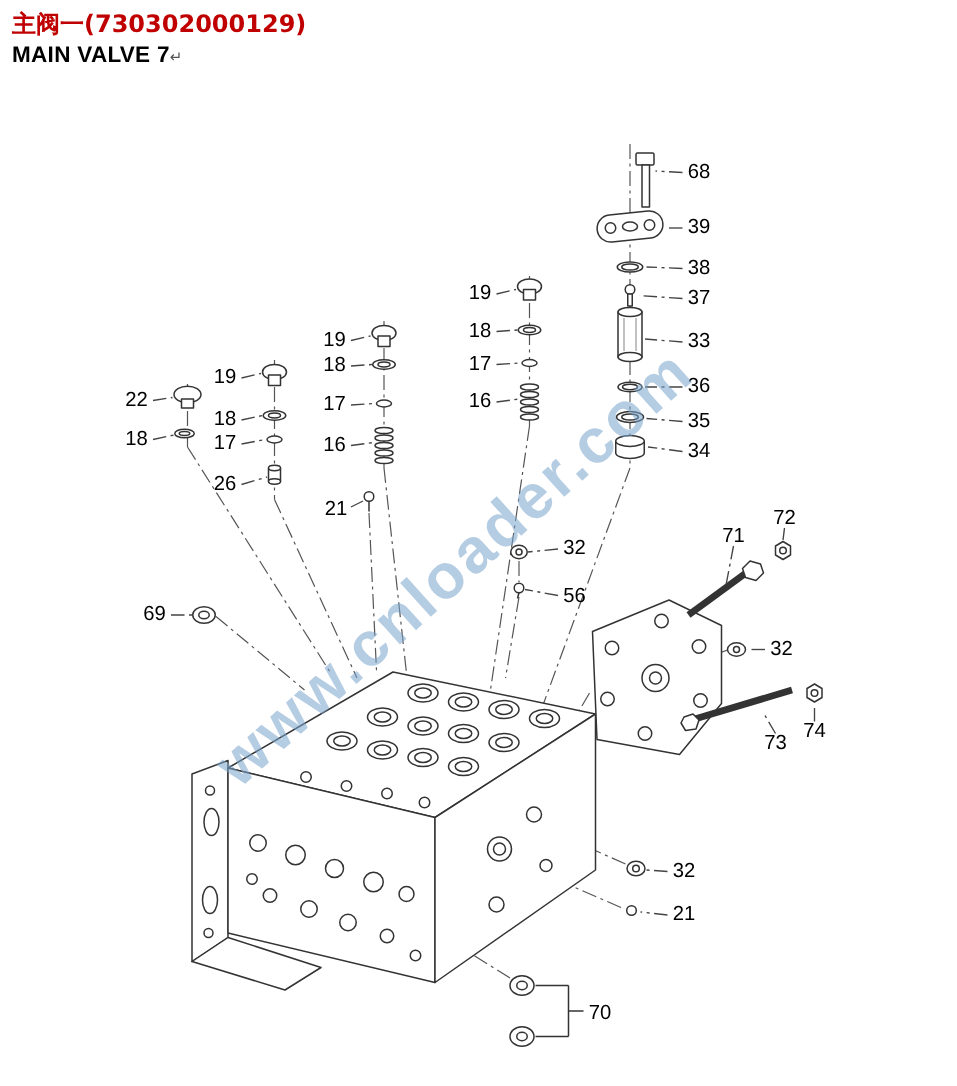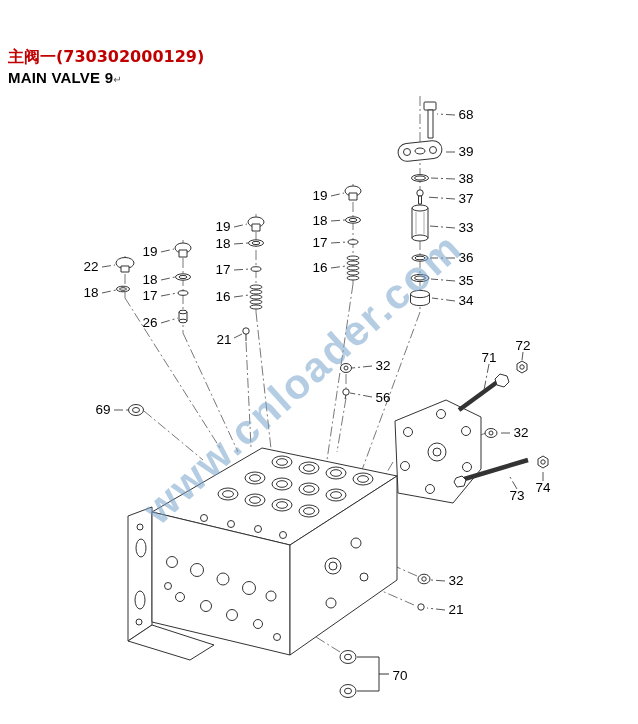--- a/index.html
+++ b/index.html
@@ -14,21 +14,20 @@
   html,body{background:#fff}
   body{
     width:638px;height:724px;position:relative;overflow:hidden;
     font-family:"Liberation Sans",sans-serif;background:var(--page-bg);
   }
   .page{position:relative;width:638px;height:724px;background:var(--page-bg)}
   .header{position:absolute;left:8px;top:6px;z-index:3;line-height:1.3}
   .title-cn{
     color:var(--title-color);font-size:16px;font-weight:bold;
     font-family:"DejaVu Sans","Liberation Sans",sans-serif;
-    margin-top:41px;
   }
   .title-en{color:var(--text-color);font-size:15px;font-weight:bold;letter-spacing:.2px}
   .pmark{font-size:10px;font-weight:normal;color:#555;vertical-align:baseline}
   .watermark{
     position:absolute;left:150px;top:492px;z-index:2;white-space:nowrap;
     font-size:42px;font-weight:bold;letter-spacing:2px;
     color:var(--watermark-color);opacity:.55;
     transform:rotate(-42deg);transform-origin:0 50%;
     pointer-events:none;
   }
@@ -44,21 +43,21 @@
     text-anchor:middle;dominant-baseline:middle;
   }
 </style>
 </head>
 <body>
 
 <div class="page">
 
   <div class="header">
     <div class="title-cn">主阀一(730302000129)</div>
-    <div class="title-en"><span>MAIN VALVE 9</span><span class="pmark">↵</span></div>
+    <div class="title-en"><span>MAIN VALVE 7</span><span class="pmark">↵</span></div>
   </div>
 
   <div class="watermark">www.cnloader.com</div>
 
   <svg id="diagram-svg" width="638" height="724" viewBox="0 0 638 724">
 
     <g>
       <line class="axis" x1="420" y1="96" x2="420" y2="312"></line>
       <line class="axis" x1="420" y1="312" x2="362" y2="470"></line>
       <line class="axis" x1="353" y1="184" x2="353" y2="284"></line>

